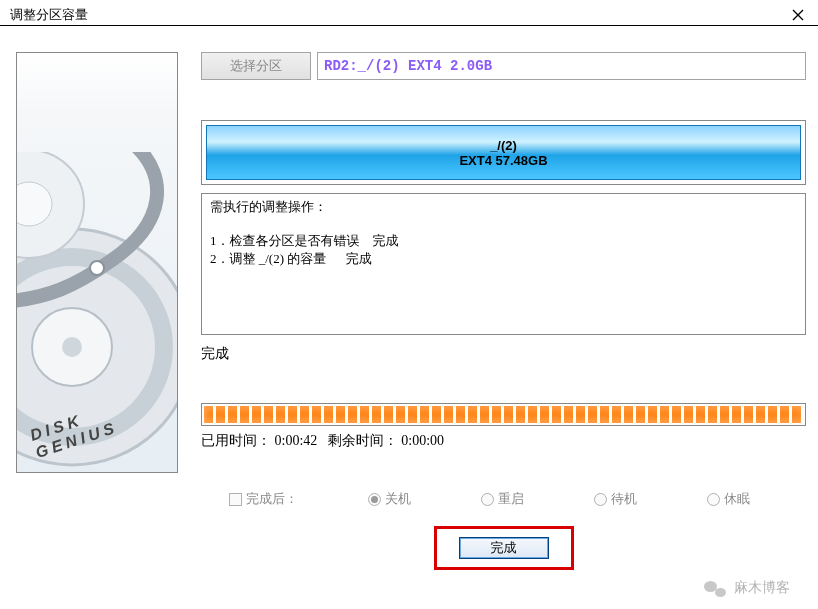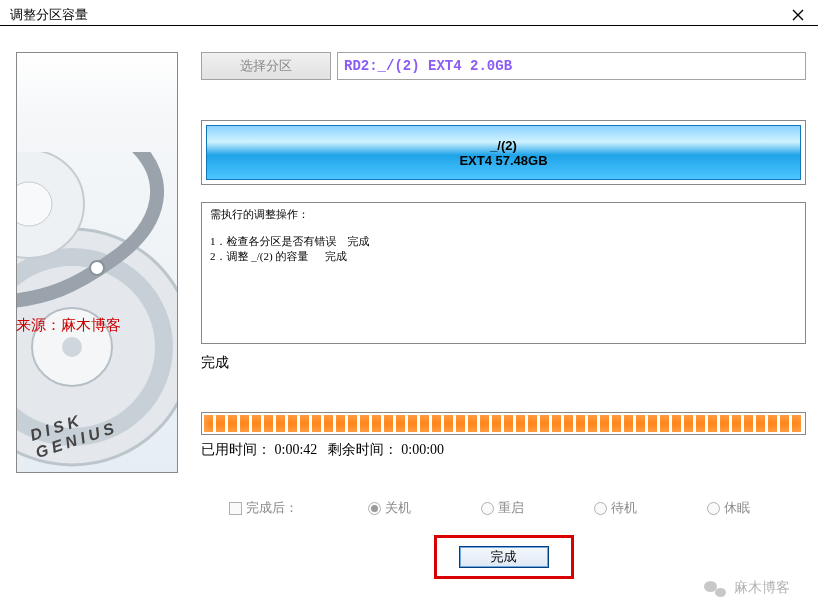--- a/index.html
+++ b/index.html
@@ -60,21 +60,21 @@
     font-family:"SimSun";
   }
   .main {
     flex:1;
     padding: 0 12px 0 20px;
     display:flex;
     flex-direction:column;
   }
   .toprow { display:flex; height:28px; align-items:stretch; }
   .select-btn {
-    width:130px;
+    width:110px;
     border:1px solid #a3a3a3;
     background:linear-gradient(#f0f0f0,#e1e1e1);
     color:#888;
     display:flex; align-items:center; justify-content:center;
     font-size:13px;
   }
   .path-field {
     flex:1;
     border:1px solid #a3a3a3;
     margin-left:6px;
@@ -93,25 +93,25 @@
   }
   .partition-fill {
     flex:1;
     background:linear-gradient(180deg,#8cd2ff 0%,#d0f2ff 30%,#1fa4e8 55%,#4cc6ff 100%);
     border:1px solid #1078b6;
     display:flex; flex-direction:column;
     align-items:center; justify-content:center;
     font-weight:bold; font-size:13px; color:#000;
   }
   .log-box {
-    margin-top:17px;
+    margin-top:8px;
     border:1px solid #888;
     height:142px;
     padding:4px 8px;
-    font-size:11px;
+    font-size:13px;
     font-family:"SimSun";
     white-space:pre;
     overflow:hidden;
   }
   .status-text { margin-top:10px; font-size:14px; font-family:"SimSun"; }
   .progress-box {
     margin-top:40px;
     border:1px solid #888;
     height:23px;
     padding:2px;
@@ -211,21 +211,20 @@
         <ellipse cx="55" cy="195" rx="92" ry="90" fill="none" stroke="#c8d0d7" stroke-width="18"></ellipse>
         <ellipse cx="55" cy="195" rx="40" ry="39" fill="#f4f6f8" stroke="#b7bfc6" stroke-width="2"></ellipse>
         <ellipse cx="55" cy="195" rx="10" ry="10" fill="#cfd6dc"></ellipse>
         <ellipse cx="12" cy="52" rx="55" ry="54" fill="#eef1f4" stroke="#c5ccd3" stroke-width="2"></ellipse>
         <ellipse cx="12" cy="52" rx="23" ry="22" fill="#f7f9fb" stroke="#c5ccd3"></ellipse>
         <path d="M120 -5 C 150 25, 150 70, 95 108 C 60 133, 30 148, -20 150" fill="none" stroke="#9aa3ab" stroke-width="14" stroke-linecap="round"></path>
         <ellipse cx="80" cy="116" rx="7" ry="7" fill="#fff" stroke="#8a939b" stroke-width="2"></ellipse>
       </svg>
       <div class="logo-arc">DISK GENIUS</div>
     </div>
-    <div class="watermark">来源：麻木博客</div>
   </div>
 
   <div class="main">
     <div class="toprow">
       <div class="select-btn">选择分区</div>
       <div class="path-field">RD2:_/(2) EXT4 2.0GB</div>
     </div>
 
     <div class="partition-box">
       <div class="partition-fill">

